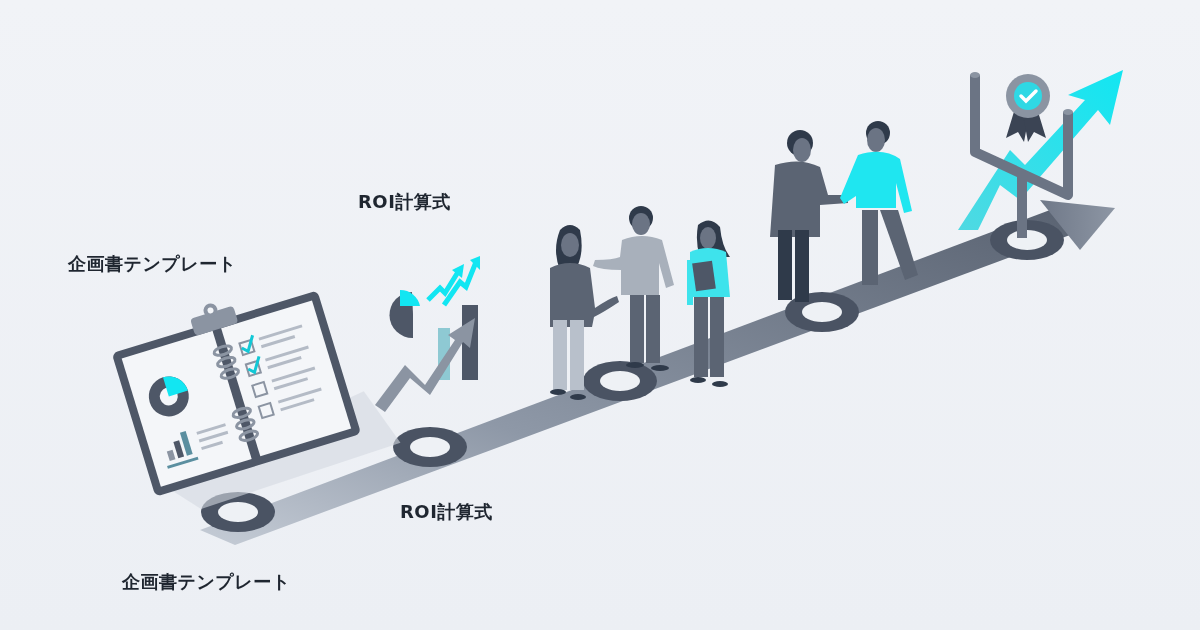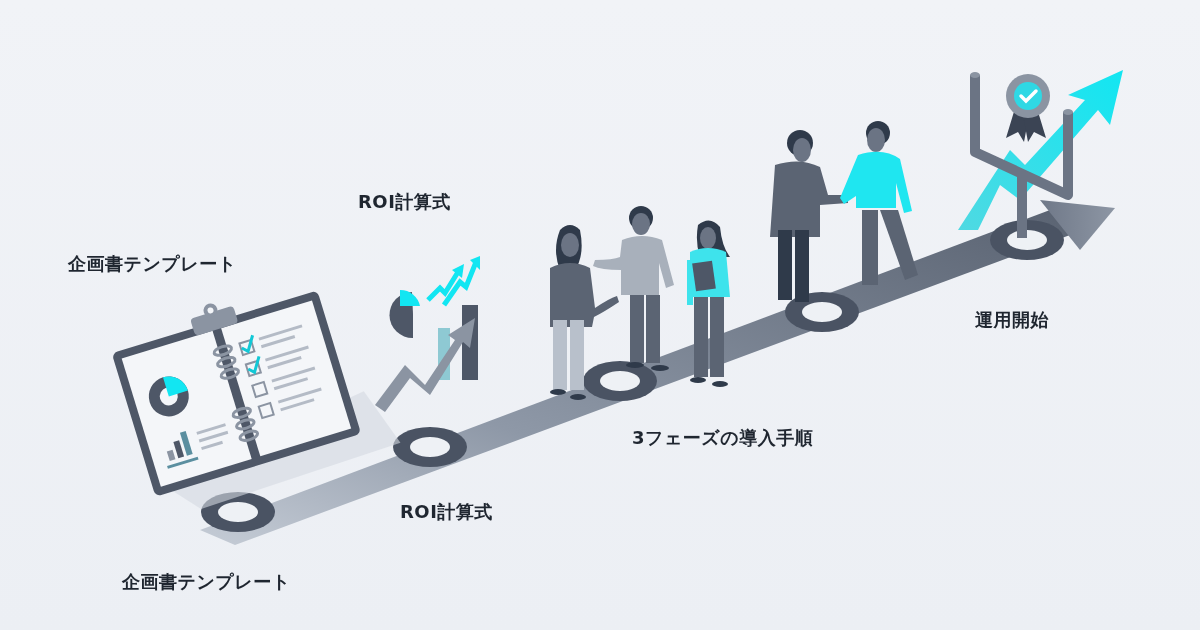--- a/index.html
+++ b/index.html
@@ -154,17 +154,15 @@
       <polygon points="1016,105 1006,138 1018,132 1024,142 1030,110" fill="#3b4454"></polygon>
       <polygon points="1036,105 1046,138 1034,132 1028,142 1022,110" fill="#3b4454"></polygon>
       <circle cx="1028" cy="96" r="22" fill="#8b94a2"></circle>
       <circle cx="1028" cy="96" r="14" fill="#2fd8e4"></circle>
       <path d="M1021,96 l5,5 l10,-10" stroke="#ffffff" stroke-width="3.5" fill="none" stroke-linecap="round"></path>
     </g>
   </svg>
 
   <div class="label" style="left:68px;top:252px;">企画書テンプレート</div>
   <div class="label" style="left:358px;top:190px;">ROI計算式</div>
-  <div class="label" style="left:632px;top:426px;">3フェーズの導入手順</div>
-  <div class="label" style="left:975px;top:308px;">運用開始</div>
   <div class="label" style="left:400px;top:500px;">ROI計算式</div>
   <div class="label" style="left:122px;top:570px;">企画書テンプレート</div>
 </div>
 
 </body></html>

